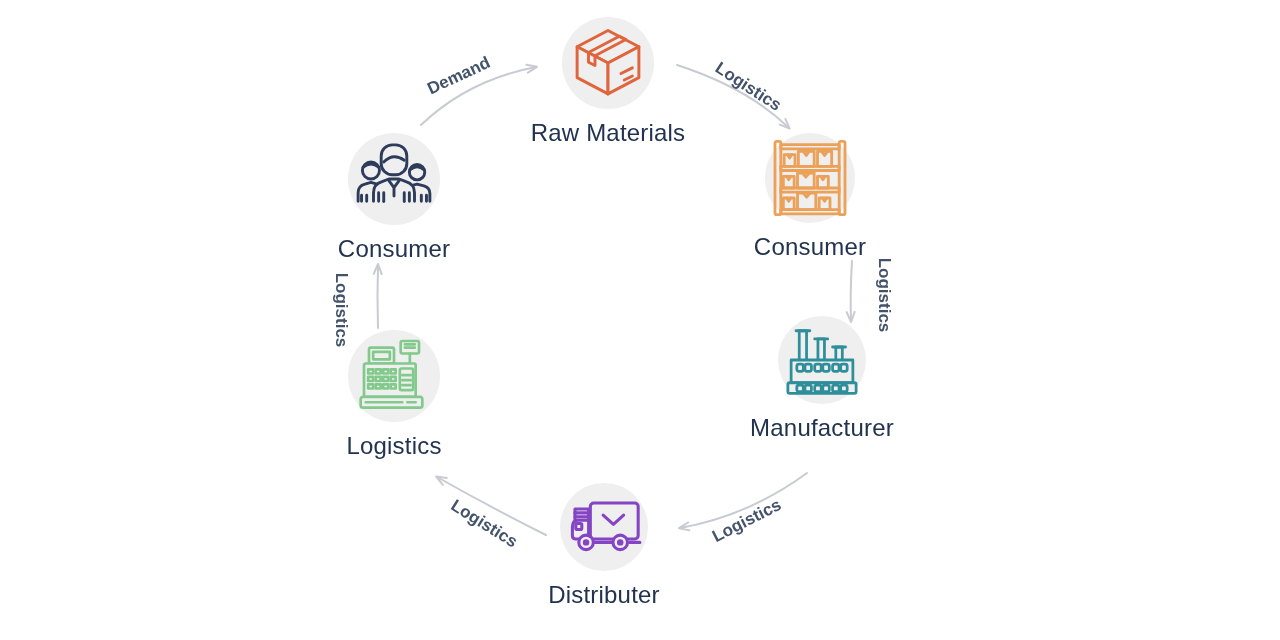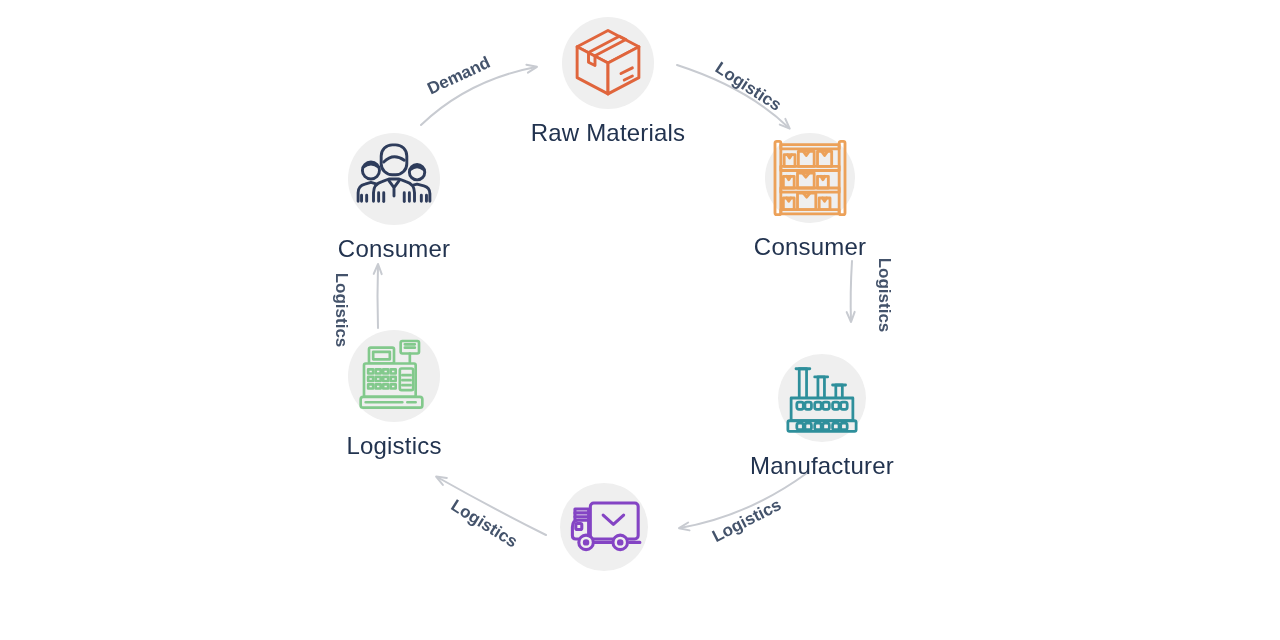--- a/index.html
+++ b/index.html
@@ -97,21 +97,21 @@
           <rect x="33" y="66" width="22" height="20"></rect>
             <path d="M40 66 L44 71 L48 66"></path>
           <rect x="59" y="72" width="13" height="14"></rect>
             <path d="M63 72 L65.5 76 L68 72"></path>
         </svg>
       </span>
     </div>
     <div class="node-label">Consumer</div>
   </div>
 
-  <div class="node" style="left:712px; top:354px">
+  <div class="node" style="left:712px; top:316px">
     <div class="node-circle" style="width: 88px; height: 88px; color: rgb(46, 143, 155);">
       <span class="icon">
         <svg width="78" height="78" viewBox="0 0 96 96" fill="none" stroke="currentColor" stroke-width="3.4" stroke-linecap="round" stroke-linejoin="round">
           <path class="mask" d="M20 48 V12 H29 V48"></path>
             <path d="M16 12 H33"></path>
           <path class="mask" d="M43 48 V22 H51 V48"></path>
             <path d="M39 22 H55"></path>
           <path class="mask" d="M65 48 V32 H73 V48"></path>
             <path d="M61 32 H77"></path>
           <rect class="mask" x="10" y="48" width="76" height="28"></rect>
@@ -145,20 +145,21 @@
           <path class="mask" d="M30 40 H18 Q11 40 11 48 V58 Q11 62 15 62 H30 Z"></path>
           <rect x="15" y="44" width="7" height="7" rx="1.5"></rect>
           <path d="M37 66 H57 M78 66 H90"></path>
           <circle class="mask" cx="27" cy="66" r="8.5"></circle>
             <circle cx="27" cy="66" r="2"></circle>
           <circle class="mask" cx="67" cy="66" r="8.5"></circle>
             <circle cx="67" cy="66" r="2"></circle>
         </svg>
       </span>
     </div>
+    <div class="node-label">Distributer</div>
   </div>
 
   <div class="node" style="left:284px; top:330px">
     <div class="node-circle" style="width: 92px; height: 92px; color: rgb(130, 201, 140);">
       <span class="icon">
         <svg width="80" height="80" viewBox="0 0 96 96" fill="none" stroke="currentColor" stroke-width="3.2" stroke-linecap="round" stroke-linejoin="round">
           <rect class="mask" x="56" y="6" width="22" height="15" rx="2"></rect>
           <path d="M61 10 H73 M61 14 H73 M67 21 V32"></path>
           <rect class="mask" x="18" y="14" width="30" height="19" rx="2"></rect>
           <rect x="23" y="19" width="20" height="9"></rect>

